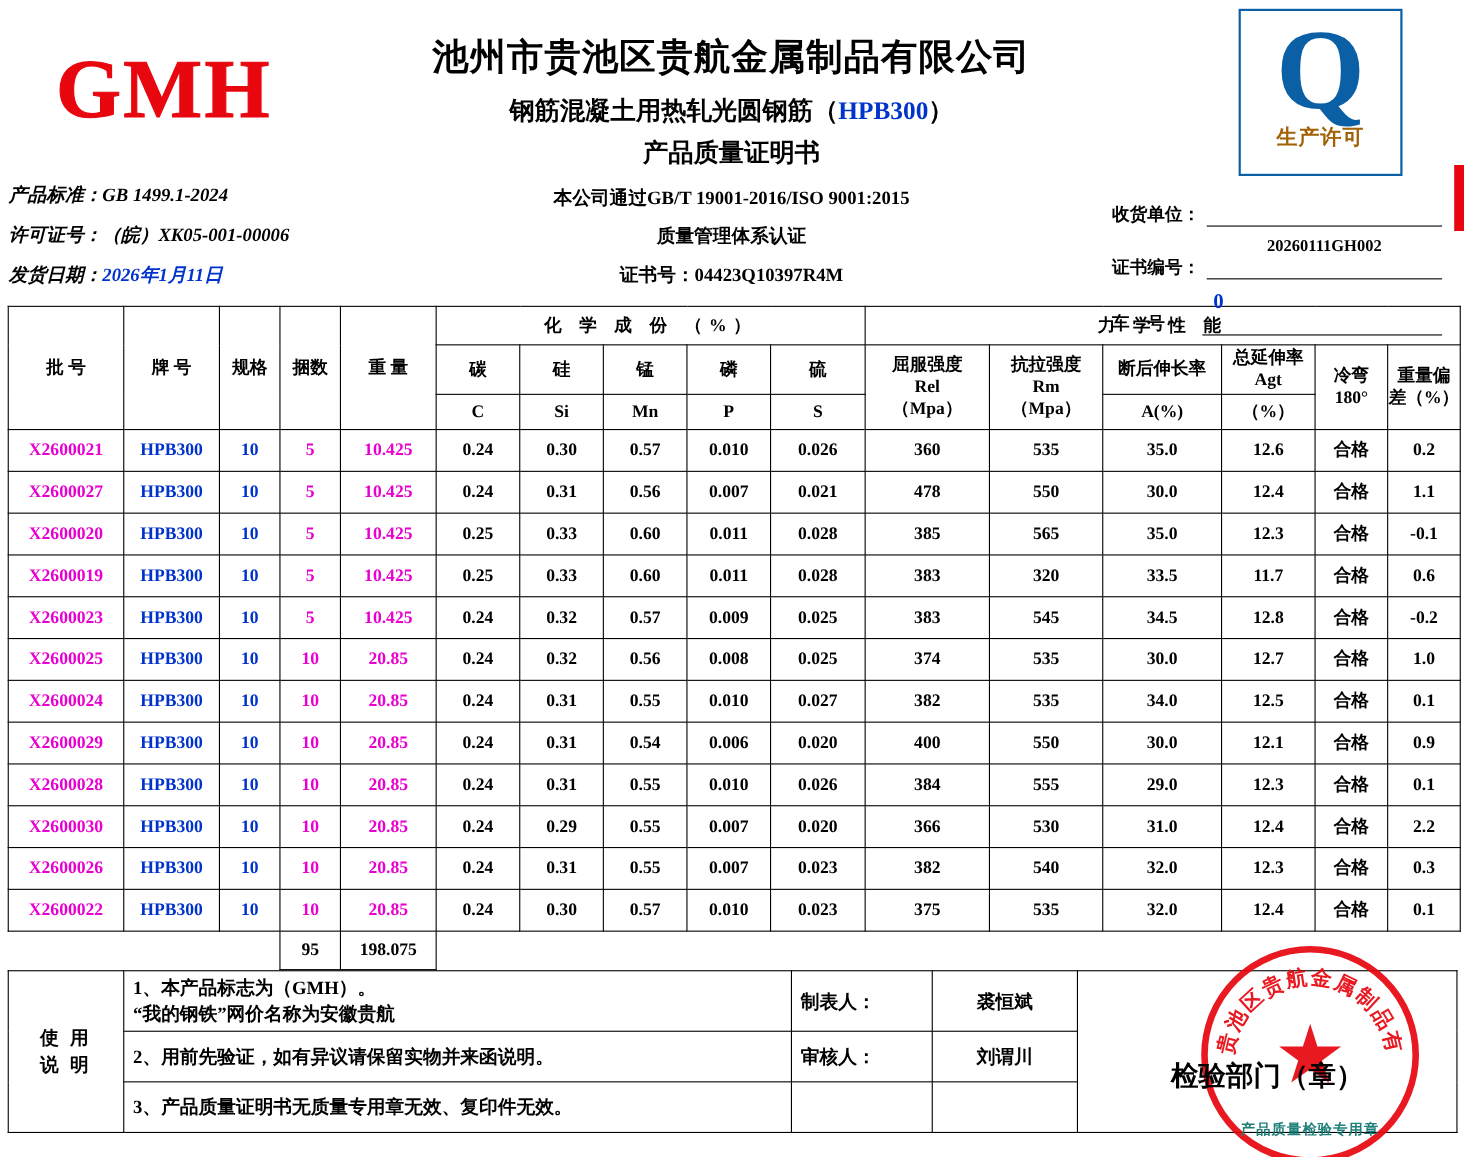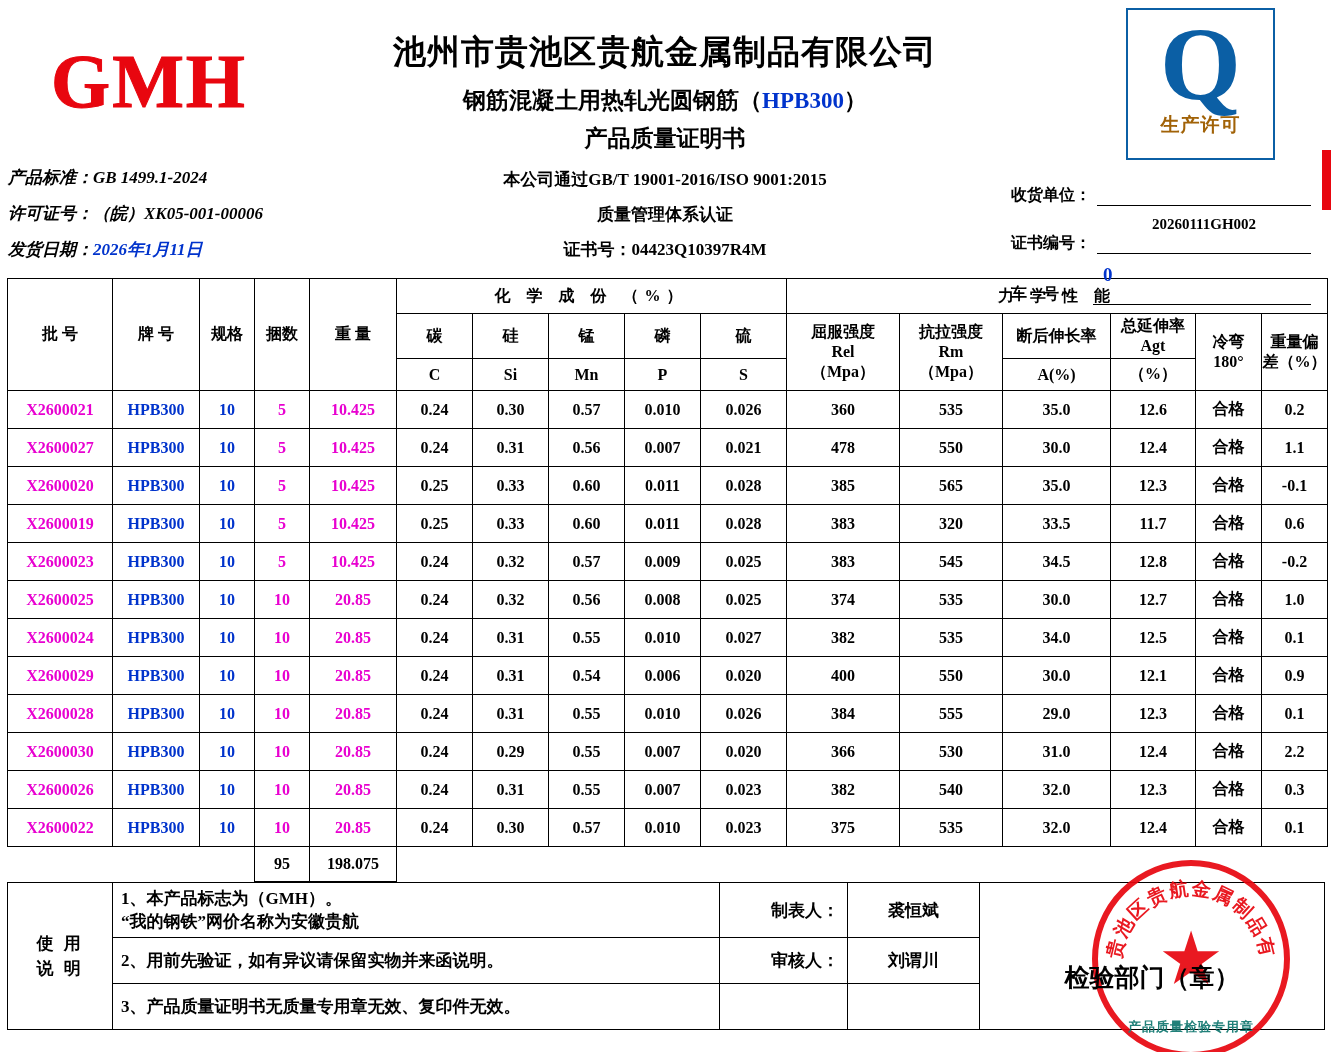--- a/index.html
+++ b/index.html
@@ -125,21 +125,21 @@
   }
   table.foot td{
     border:1.5px solid #000;
     font-family:"Liberation Serif","DejaVu Serif",serif;
     font-size:17px;font-weight:bold;vertical-align:middle;
     padding:4px 8px;
   }
   .use-label{width:108px;text-align:center;font-size:19px;letter-spacing:3px;line-height:1.5;}
   .note-cell{text-align:left;padding-left:14px;}
   .note-cell .l2{display:block;}
-  .sign-lbl{width:128px;text-align:right;}
+  .sign-lbl{width:128px;text-align:left;}
   .sign-val{width:132px;text-align:center;}
   .seal-cell{position:relative;text-align:center;}
   .seal-text{
     font-family:Liberation Sans, sans-serif;
     font-size:25px;font-weight:bold;position:relative;z-index:3;
     display:inline-block;margin-top:42px;text-align:right;
   }
   .stamp{
     position:absolute;left:50%;top:50%;
     width:186px;height:186px;margin-left:-60px;margin-top:-96px;

